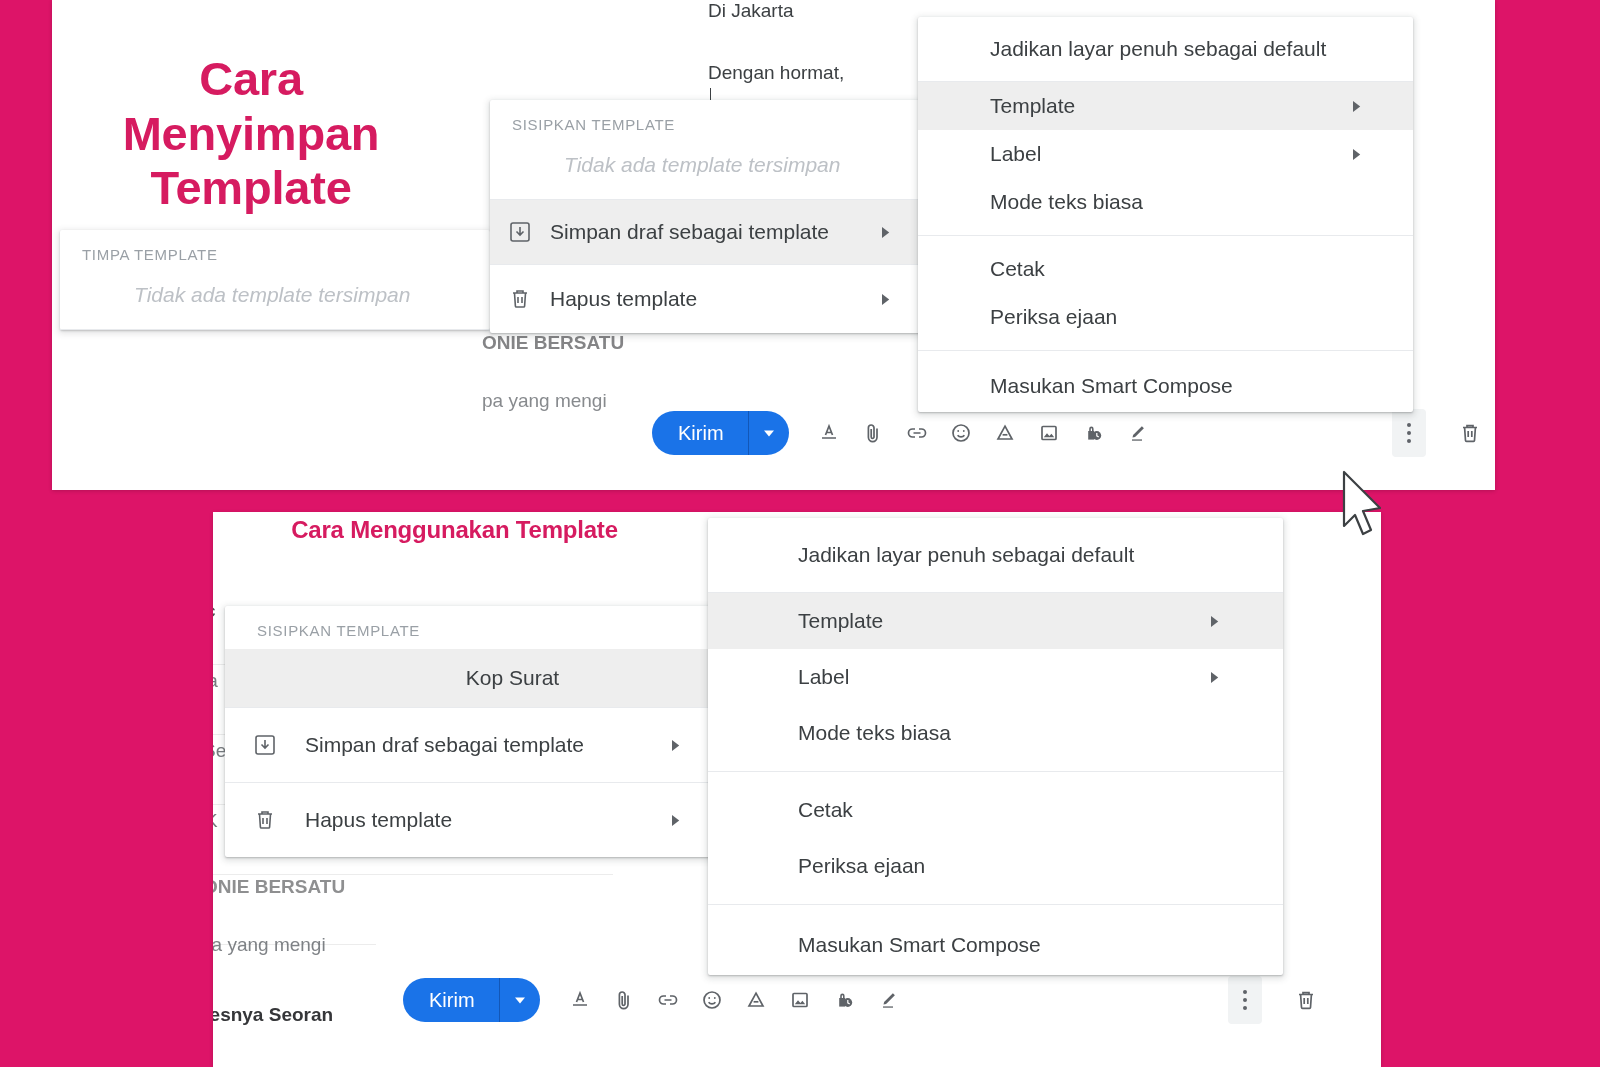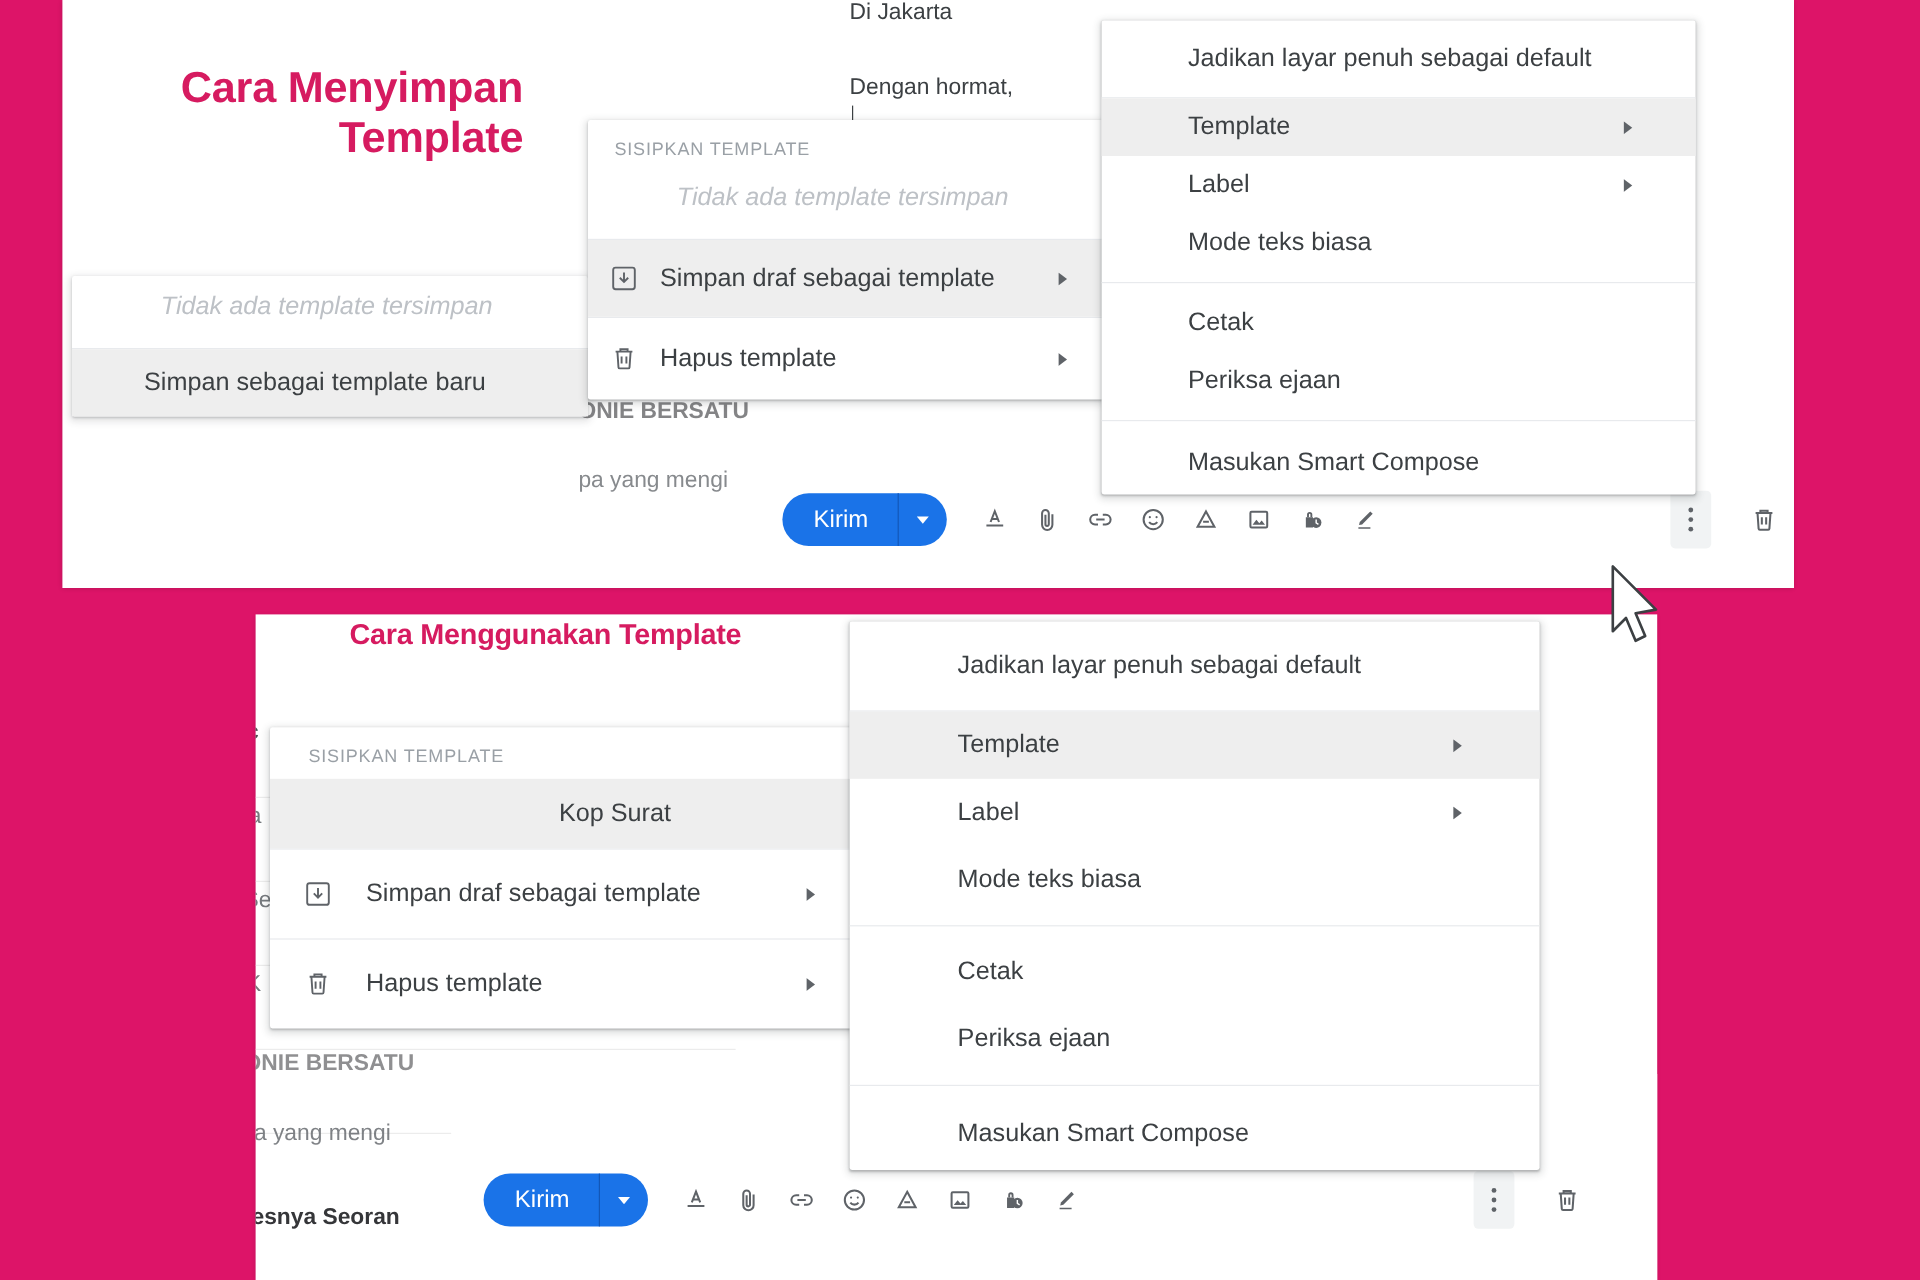--- a/index.html
+++ b/index.html
@@ -30,21 +30,21 @@
   
   .headline {
     position: absolute;
     color: #d61b60;
     font-weight: 800;
     text-align: center;
     line-height: 1.16;
     letter-spacing: -0.2px;
     z-index: 60;
   }
-  #headline-top  { left: 66px;  top: 52px;  width: 370px; font-size: 36px; text-align: right; }
+  #headline-top  { left: 66px;  top: 52px;  width: 370px; font-size: 47px; }
   #headline-bot  { left: 252px; top: 516px; width: 405px; font-size: 24px; }
 
   
   .compose {
     position: absolute;
     background: #fff;
     border: 1px solid #e3e3e3;
     box-shadow: 0 2px 8px rgba(0,0,0,.12);
   }
   .compose .body-text {
@@ -191,25 +191,23 @@
   </div>
 
   <div class="hr-faint" style="left:12px; top:250px; width:470px;"></div>
   <div class="hr-faint" style="left:12px; top:300px; width:470px;"></div>
   <div class="ghost-line bold" style="left:430px; top:332px; color:#202124; opacity:.55;">ONIE BERSATU</div>
   <div class="ghost-line" style="left:430px; top:390px; opacity:.75;">pa yang mengi</div>
 
   <div class="headline" id="headline-top" style="left:14px; top:52px; width:370px;">Cara Menyimpan Template</div>
 
   <div class="menu" style="left:8px; top:230px; width:430px; padding:8px 0 0 0; box-shadow:0 2px 6px 2px rgba(60,64,67,.13), 0 1px 2px rgba(60,64,67,.25);">
+    <div class="menu-section-label">TIMPA TEMPLATE</div>
     <div class="menu-empty">Tidak ada template tersimpan</div>
     <div class="menu-sep" style="margin:0;"></div>
-    <div class="menu-item hl" style="height:56px;">
-      <div class="mi-label indent">Simpan sebagai template baru</div>
-    </div>
   </div>
 
   <div class="menu" style="left:438px; top:100px; width:430px; padding:8px 0 0 0;">
     <div class="menu-section-label">SISIPKAN TEMPLATE</div>
     <div class="menu-empty">Tidak ada template tersimpan</div>
     <div class="menu-sep" style="margin:0;"></div>
 
     <div class="menu-item hl" style="height:64px;">
       <span class="mi-icon">
         <svg viewBox="0 0 24 24">

